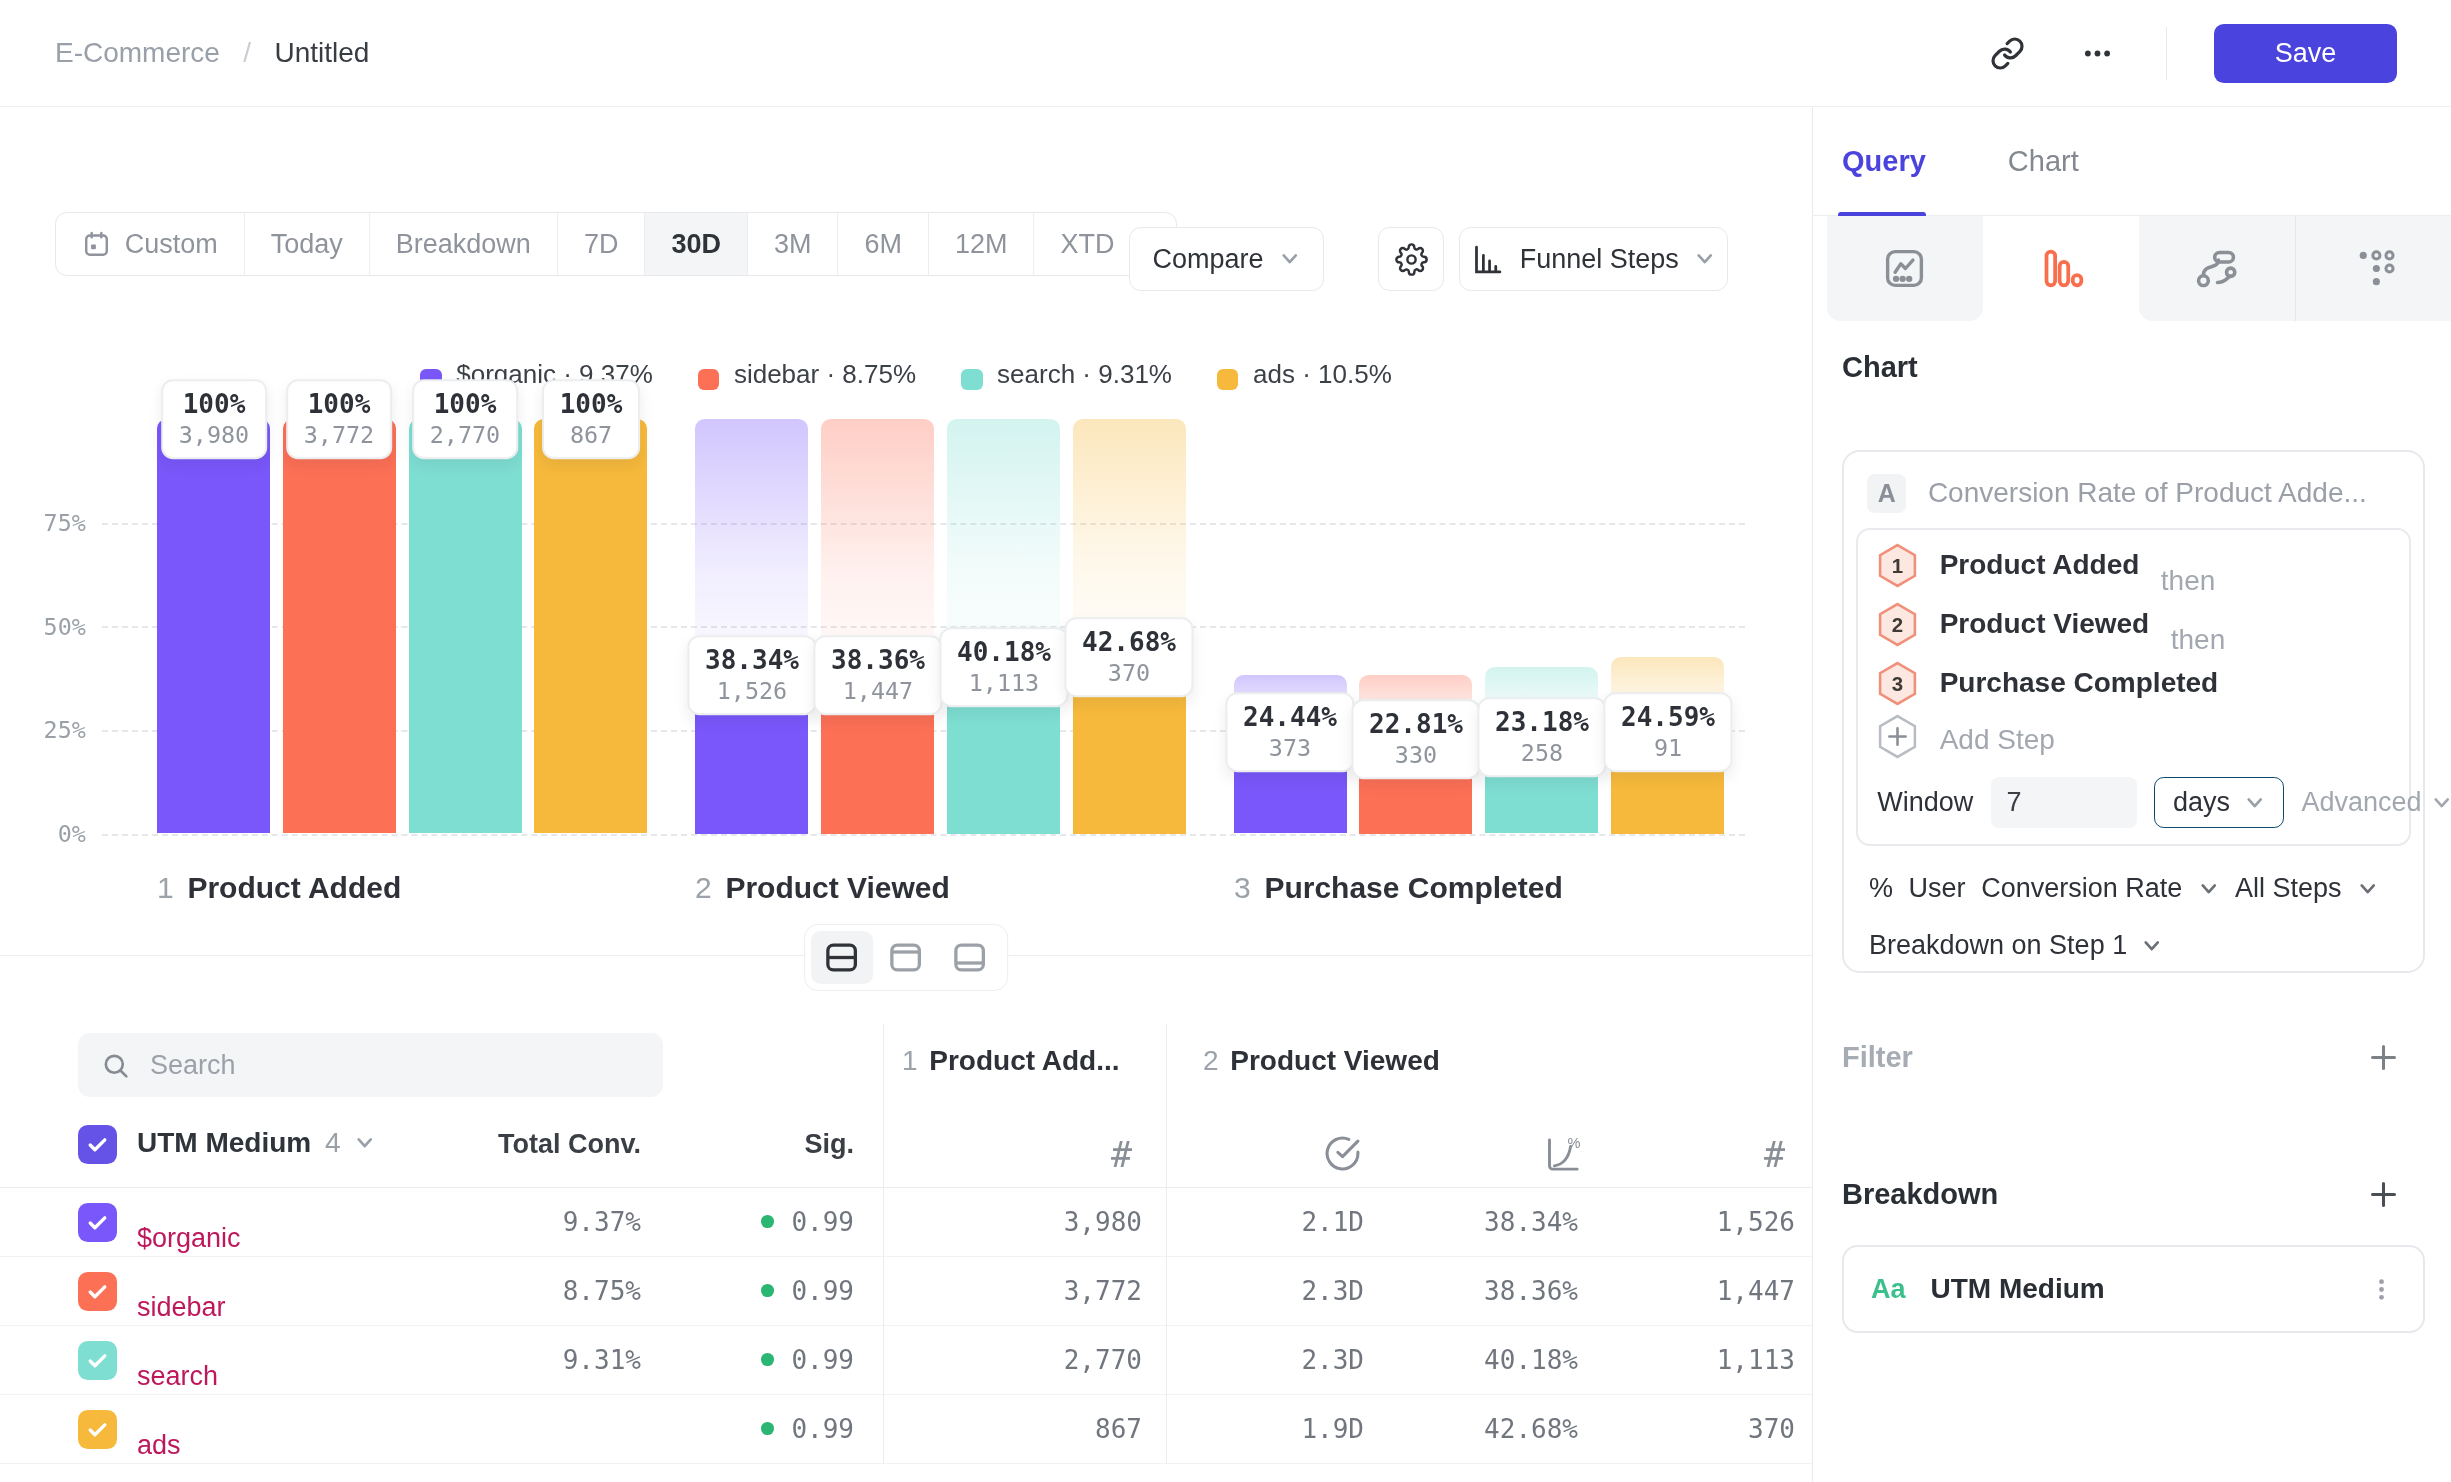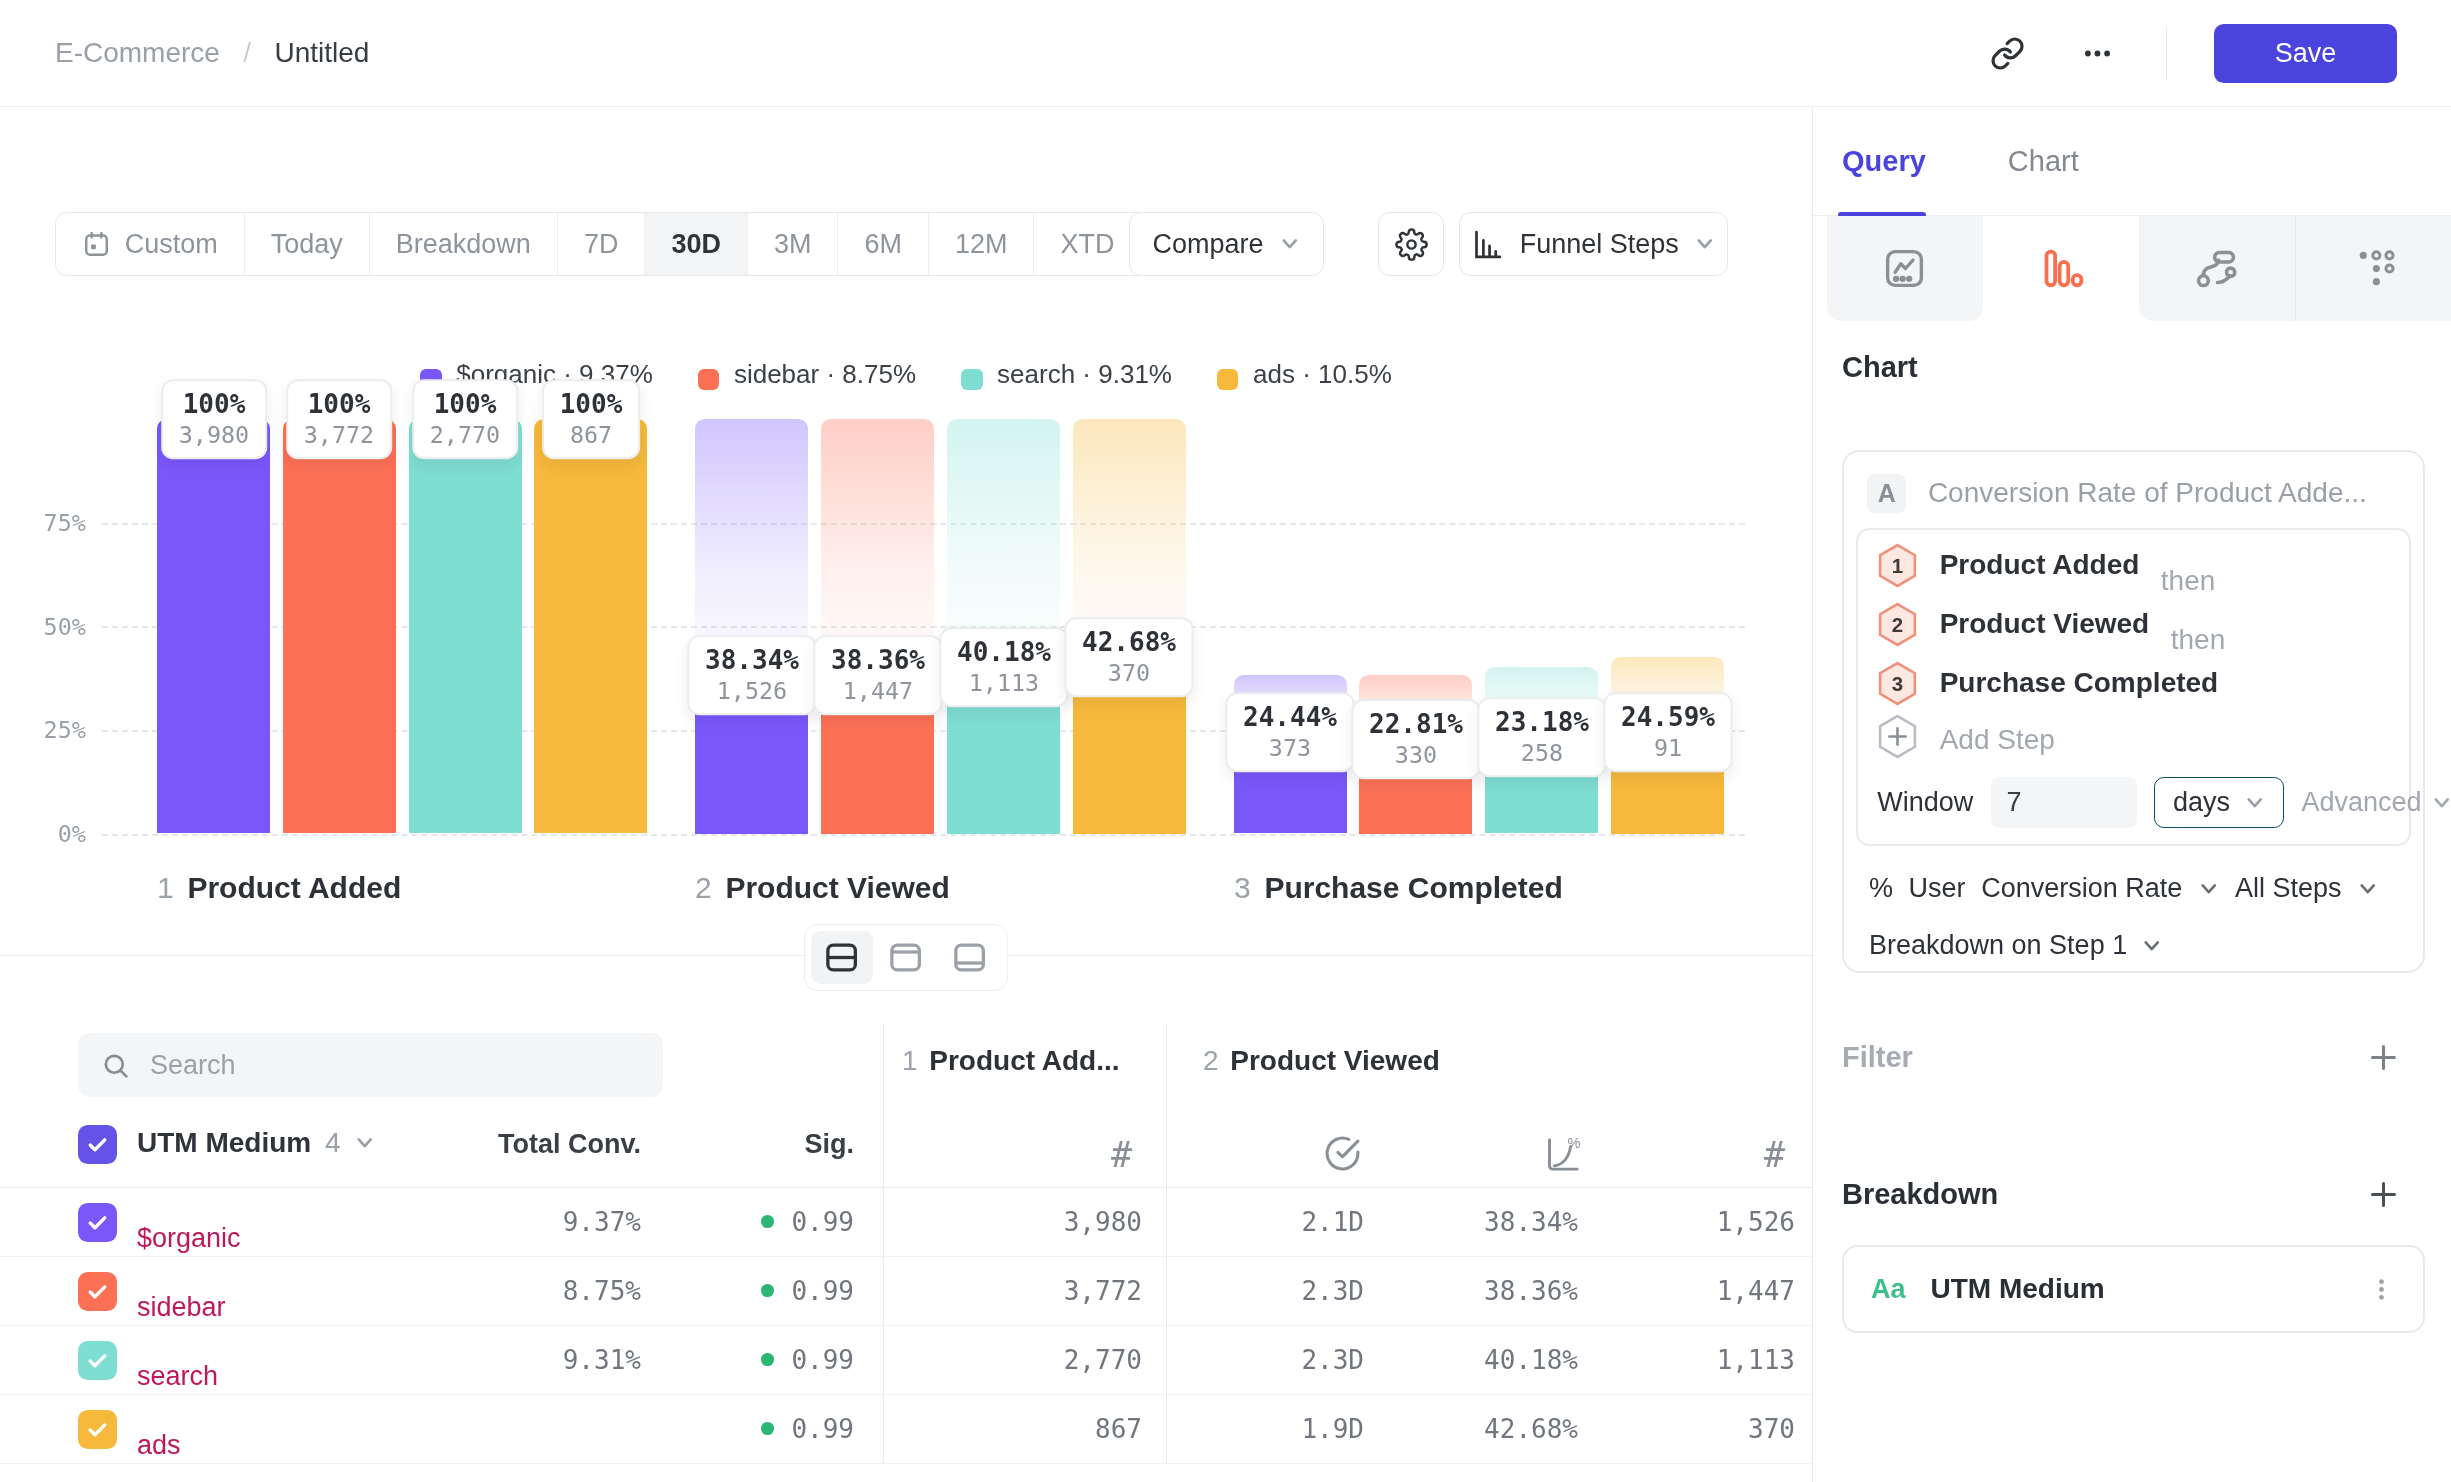--- a/index.html
+++ b/index.html
@@ -25,21 +25,21 @@
 
   
   .toolbar { position: absolute; top: 105px; left: 55px; width: 1716px; height: 64px; }
   .seg { position: absolute; left: 0; top: 0; height: 64px; display: inline-flex; border: 1px solid #E6E8EB;
     border-radius: 11.7px; overflow: hidden; background: #fff; }
   .seg-item { display: flex; align-items: center; gap: 13.7px; padding: 0 26px; font-size: 27px;
     color: #8F949C; border-right: 1px solid #EDEEF0; cursor: pointer; white-space: nowrap; }
   .seg-item:last-child { border-right: none; }
   .seg-item.active { background: #F4F5F6; color: #2F3338; font-weight: 700; }
   .chev { width: 21.5px; height: 21.5px; color: #9AA0A8; flex: 0 0 auto; }
-  .btn-like { position: absolute; top: 0; height: 64px; border: 1px solid #E6E8EB; border-radius: 11.7px;
+  .btn-like { position: absolute; top: 15px; height: 64px; border: 1px solid #E6E8EB; border-radius: 11.7px;
     background: #fff; display: flex; align-items: center; justify-content: center; gap: 15.6px;
     font-size: 27px; color: #2F3338; font-weight: 500; cursor: pointer; }
   .compare-btn { left: 1074px; width: 195px; }
   .gear-btn { left: 1323px; width: 66px; }
   .chart-type-btn { left: 1404px; width: 269px; }
 
   
   .legend { position: absolute; top: 218px; left: 0; width: 1812px; display: flex; justify-content: center;
     align-items: center; gap: 45px; }
   .legend-item { display: flex; align-items: flex-end; gap: 14.6px; font-size: 26px; color: #3C4047; font-weight: 500; margin-top: 34px; }

